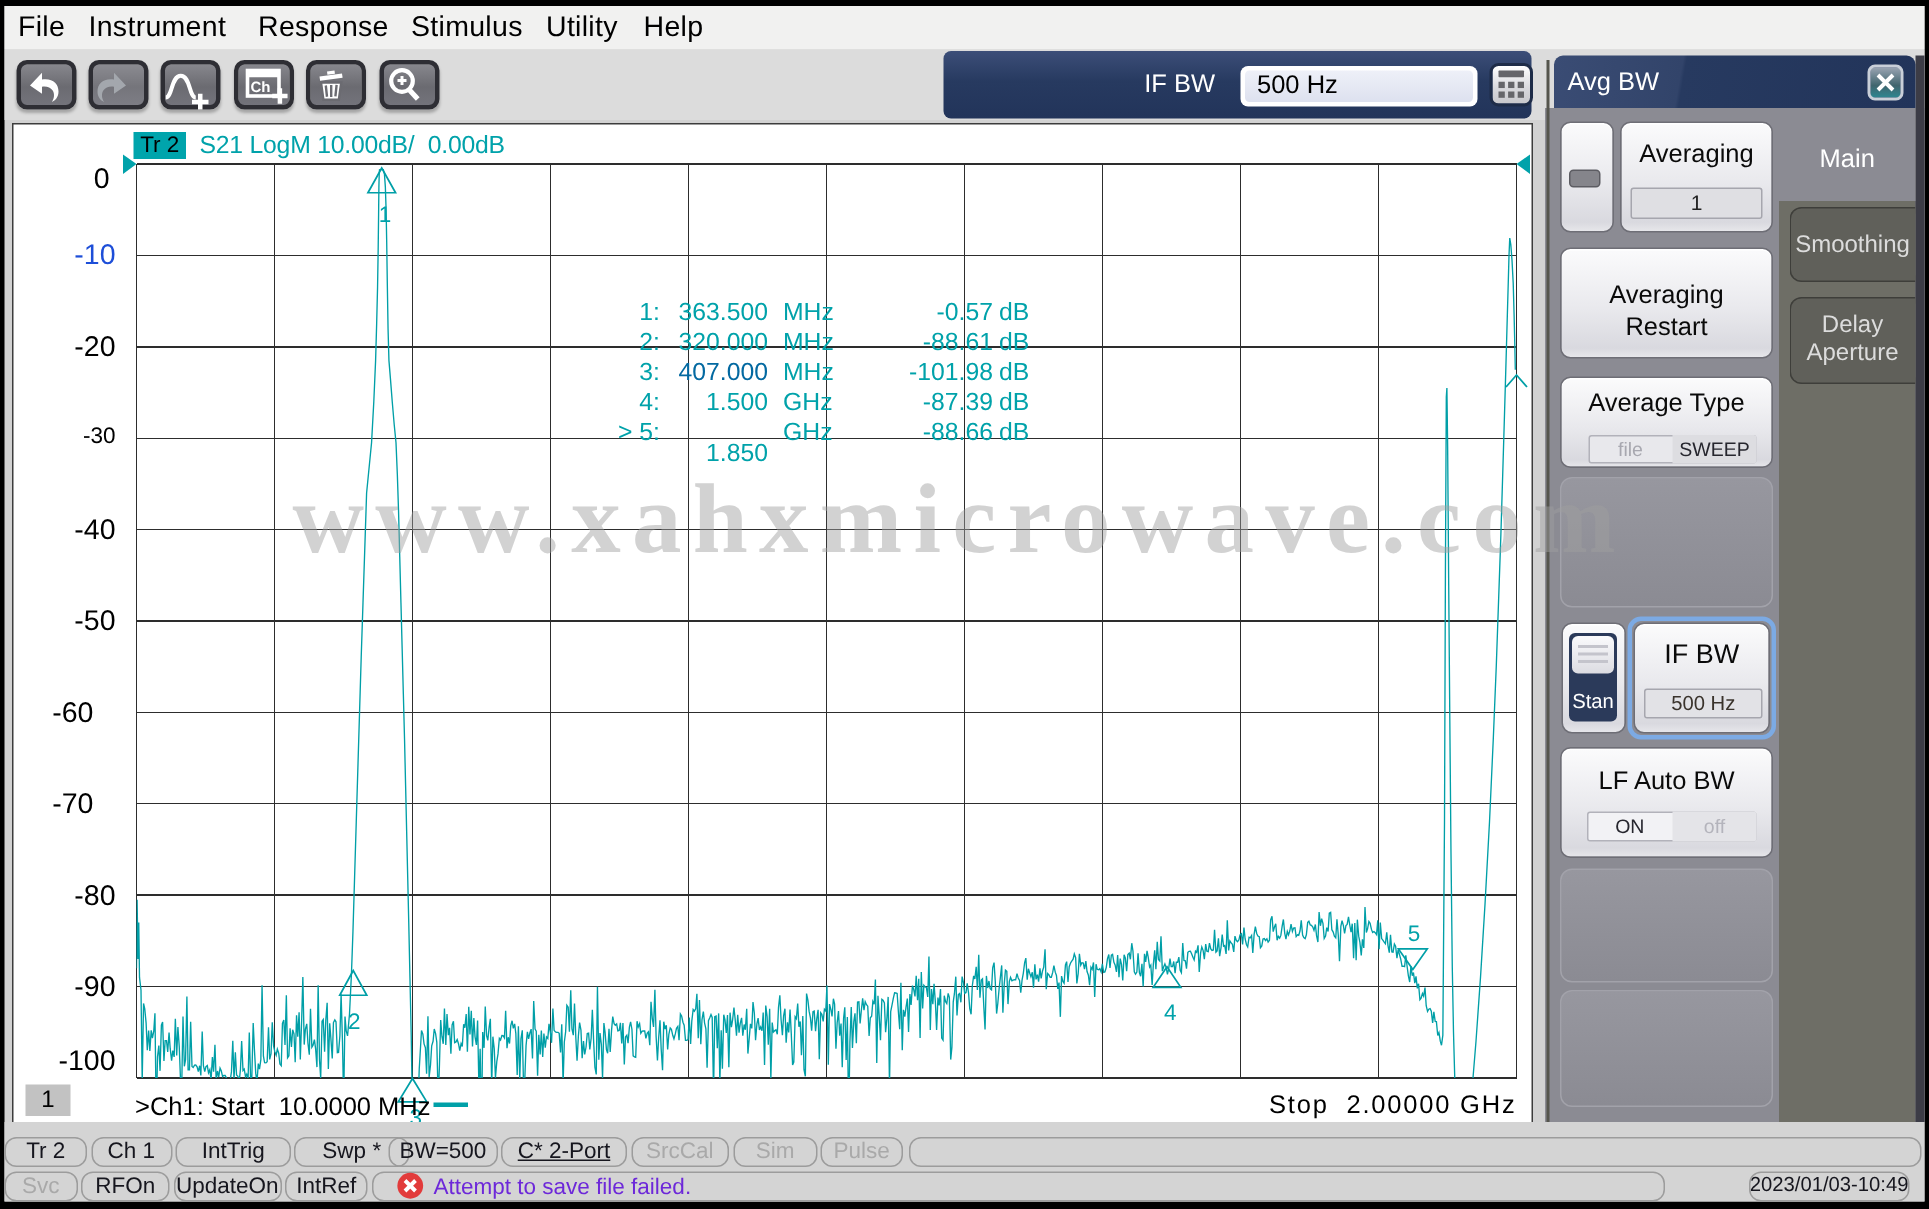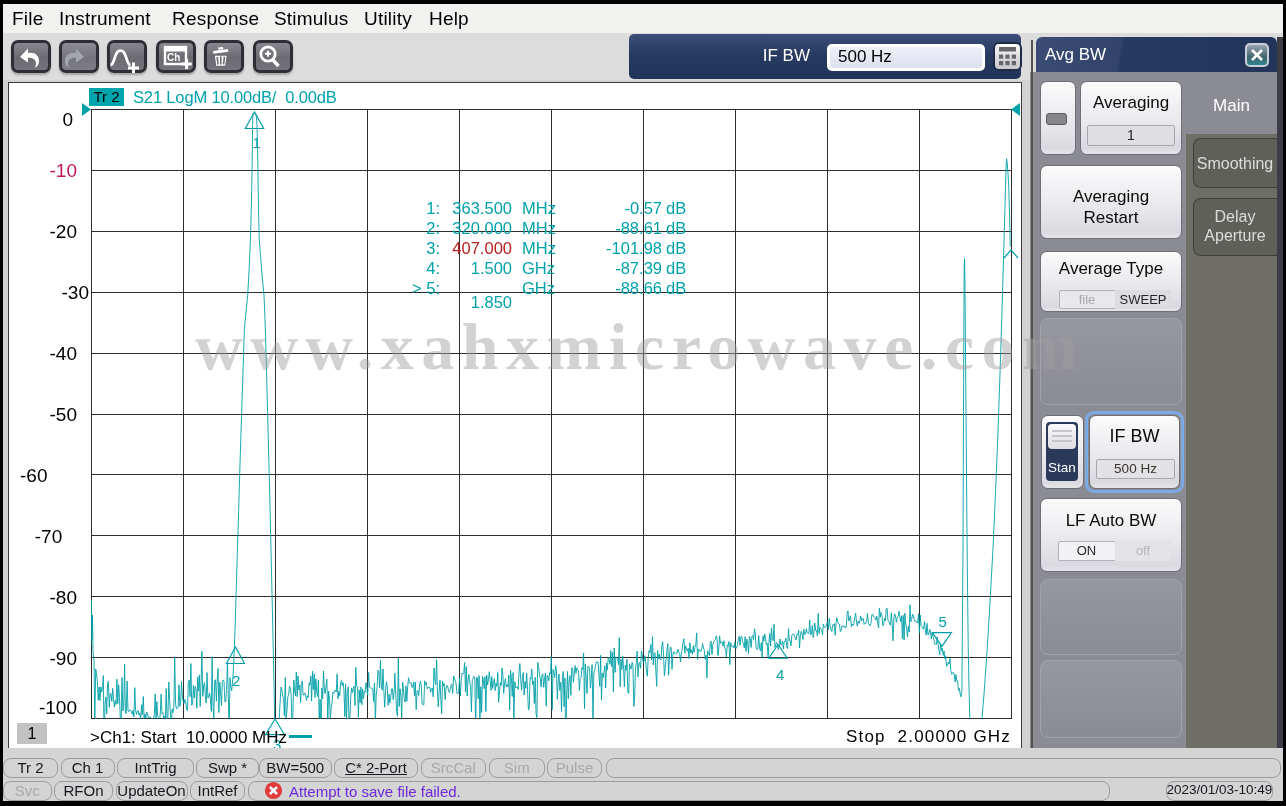--- a/index.html
+++ b/index.html
@@ -89,26 +89,26 @@
 </g>
 </svg>
 
 <div class="abs" style="left:8px;top:82px;width:1014px;height:668px;background:#fff;border:1px solid #3c3c3c;box-sizing:border-box;"></div>
 
 <div class="abs" style="left:89px;top:88px;width:35px;height:18px;background:#00a4ac;color:#000;font-size:15px;text-align:center;line-height:18px;">Tr 2</div>
 <div class="abs" style="left:133px;top:88px;font-size:16.5px;letter-spacing:-0.15px;color:#00a2aa;">S21 LogM 10.00dB/&nbsp; 0.00dB</div>
 
 <div id="ylabels">
     <div class="abs" style="left:20px;top:109px;width:53px;text-align:right;font-size:19px;color:#000;">0</div>
-    <div class="abs" style="left:20px;top:160.3px;width:57px;text-align:right;font-size:19px;color:#be185d;">-10</div>
+    <div class="abs" style="left:20px;top:160.3px;width:57px;text-align:right;font-size:19px;color:#1d4ed8;">-10</div>
     <div class="abs" style="left:20px;top:221.2px;width:57px;text-align:right;font-size:19px;color:#000;">-20</div>
-    <div class="abs" style="left:32px;top:282.2px;width:57px;text-align:right;font-size:19px;color:#000;">-30</div>
+    <div class="abs" style="left:20px;top:282.2px;width:57px;text-align:right;font-size:15px;color:#000;">-30</div>
     <div class="abs" style="left:20px;top:343.1px;width:57px;text-align:right;font-size:19px;color:#000;">-40</div>
     <div class="abs" style="left:20px;top:404px;width:57px;text-align:right;font-size:19px;color:#000;">-50</div>
-    <div class="abs" style="left:20px;top:464.9px;width:57px;text-align:left;font-size:19px;color:#000;">-60</div>
+    <div class="abs" style="left:20px;top:464.9px;width:57px;text-align:center;font-size:19px;color:#000;">-60</div>
     <div class="abs" style="left:20px;top:525.8px;width:57px;text-align:center;font-size:19px;color:#000;">-70</div>
     <div class="abs" style="left:20px;top:586.7px;width:57px;text-align:right;font-size:19px;color:#000;">-80</div>
     <div class="abs" style="left:20px;top:647.7px;width:57px;text-align:right;font-size:19px;color:#000;">-90</div>
     <div class="abs" style="left:20px;top:697px;width:57px;text-align:right;font-size:19px;color:#000;">-100</div>
   </div>
 
 <svg class="abs" style="left:8px;top:82px;" width="1014" height="668" viewBox="0 0 1014 668">
 <defs>
       <clipPath id="gc">
         <rect x="83" y="27.4" width="920" height="609.2"></rect>
@@ -168,21 +168,21 @@
     <div class="abs" style="top:199px;left:440px;width:72px;text-align:right;font-size:16.5px;color:#00a2aa;">363.500</div>
     <div class="abs" style="top:199px;left:522px;font-size:16.5px;color:#00a2aa;">MHz</div>
     <div class="abs" style="top:199px;left:560px;width:102px;text-align:right;font-size:16.5px;color:#00a2aa;">-0.57</div>
     <div class="abs" style="top:199px;left:666px;font-size:16.5px;color:#00a2aa;">dB</div>
     <div class="abs" style="top:219px;left:370px;width:70px;text-align:right;font-size:16.5px;color:#00a2aa;">2:</div>
     <div class="abs" style="top:219px;left:440px;width:72px;text-align:right;font-size:16.5px;color:#00a2aa;">320.000</div>
     <div class="abs" style="top:219px;left:522px;font-size:16.5px;color:#00a2aa;">MHz</div>
     <div class="abs" style="top:219px;left:560px;width:102px;text-align:right;font-size:16.5px;color:#00a2aa;">-88.61</div>
     <div class="abs" style="top:219px;left:666px;font-size:16.5px;color:#00a2aa;">dB</div>
     <div class="abs" style="top:239px;left:370px;width:70px;text-align:right;font-size:16.5px;color:#00a2aa;">3:</div>
-    <div class="abs" style="top:239px;left:440px;width:72px;text-align:right;font-size:16.5px;color:#b91c1c;">407.000</div>
+    <div class="abs" style="top:239px;left:440px;width:72px;text-align:right;font-size:16.5px;color:#0369a1;">407.000</div>
     <div class="abs" style="top:239px;left:522px;font-size:16.5px;color:#00a2aa;">MHz</div>
     <div class="abs" style="top:239px;left:560px;width:102px;text-align:right;font-size:16.5px;color:#00a2aa;">-101.98</div>
     <div class="abs" style="top:239px;left:666px;font-size:16.5px;color:#00a2aa;">dB</div>
     <div class="abs" style="top:259px;left:370px;width:70px;text-align:right;font-size:16.5px;color:#00a2aa;">4:</div>
     <div class="abs" style="top:259px;left:440px;width:72px;text-align:right;font-size:16.5px;color:#00a2aa;">1.500</div>
     <div class="abs" style="top:259px;left:522px;font-size:16.5px;color:#00a2aa;">GHz</div>
     <div class="abs" style="top:259px;left:560px;width:102px;text-align:right;font-size:16.5px;color:#00a2aa;">-87.39</div>
     <div class="abs" style="top:259px;left:666px;font-size:16.5px;color:#00a2aa;">dB</div>
     <div class="abs" style="top:279px;left:370px;width:70px;text-align:right;font-size:16.5px;color:#00a2aa;">&gt; 5:</div>
     <div class="abs" style="top:293px;left:440px;width:72px;text-align:right;font-size:16.5px;color:#00a2aa;">1.850</div>
@@ -247,21 +247,21 @@
 <div class="abs" style="left:1058px;top:541px;width:57px;height:20px;font-size:13px;color:#26262e;text-align:center;line-height:20px;">ON</div>
 <div class="abs" style="left:1115px;top:541px;width:56px;height:20px;font-size:13px;color:#b4b4bc;text-align:center;line-height:20px;background:#e4e4e8;border-radius:0 2px 2px 0;">off</div>
 <div class="rempty" style="left:1040px;top:579px;width:142px;height:76px;"></div>
 <div class="rempty" style="left:1040px;top:660px;width:142px;height:78px;"></div>
 
 <div class="abs" style="left:3px;top:748px;width:1280px;height:53px;background:#d4d4d4;"></div>
 <div id="statusrow">
     <div class="sbtn" style="left:3px;top:758px;width:55px;">Tr 2</div>
     <div class="sbtn" style="left:60.5px;top:758px;width:54px;">Ch 1</div>
     <div class="sbtn" style="left:117px;top:758px;width:77px;">IntTrig</div>
-    <div class="sbtn" style="left:196px;top:758px;width:63px;">Swp *</div>
+    <div class="sbtn" style="left:196px;top:758px;width:77px;">Swp *</div>
     <div class="sbtn" style="left:259px;top:758px;width:72.5px;">BW=500</div>
     <div class="sbtn" style="left:334px;top:758px;width:84px;text-decoration:underline;">C* 2-Port</div>
     <div class="sbtn dis" style="left:421px;top:758px;width:64.5px;">SrcCal</div>
     <div class="sbtn dis" style="left:489px;top:758px;width:55.5px;">Sim</div>
     <div class="sbtn dis" style="left:547px;top:758px;width:55px;">Pulse</div>
     <div class="sbtn" style="left:606px;top:758px;width:675px;"></div>
     <div class="sbtn dis" style="left:3px;top:780.5px;width:48.5px;">Svc</div>
     <div class="sbtn" style="left:54px;top:780.5px;width:59px;">RFOn</div>
     <div class="sbtn" style="left:115.5px;top:780.5px;width:72px;">UpdateOn</div>
     <div class="sbtn" style="left:190px;top:780.5px;width:55px;">IntRef</div>

